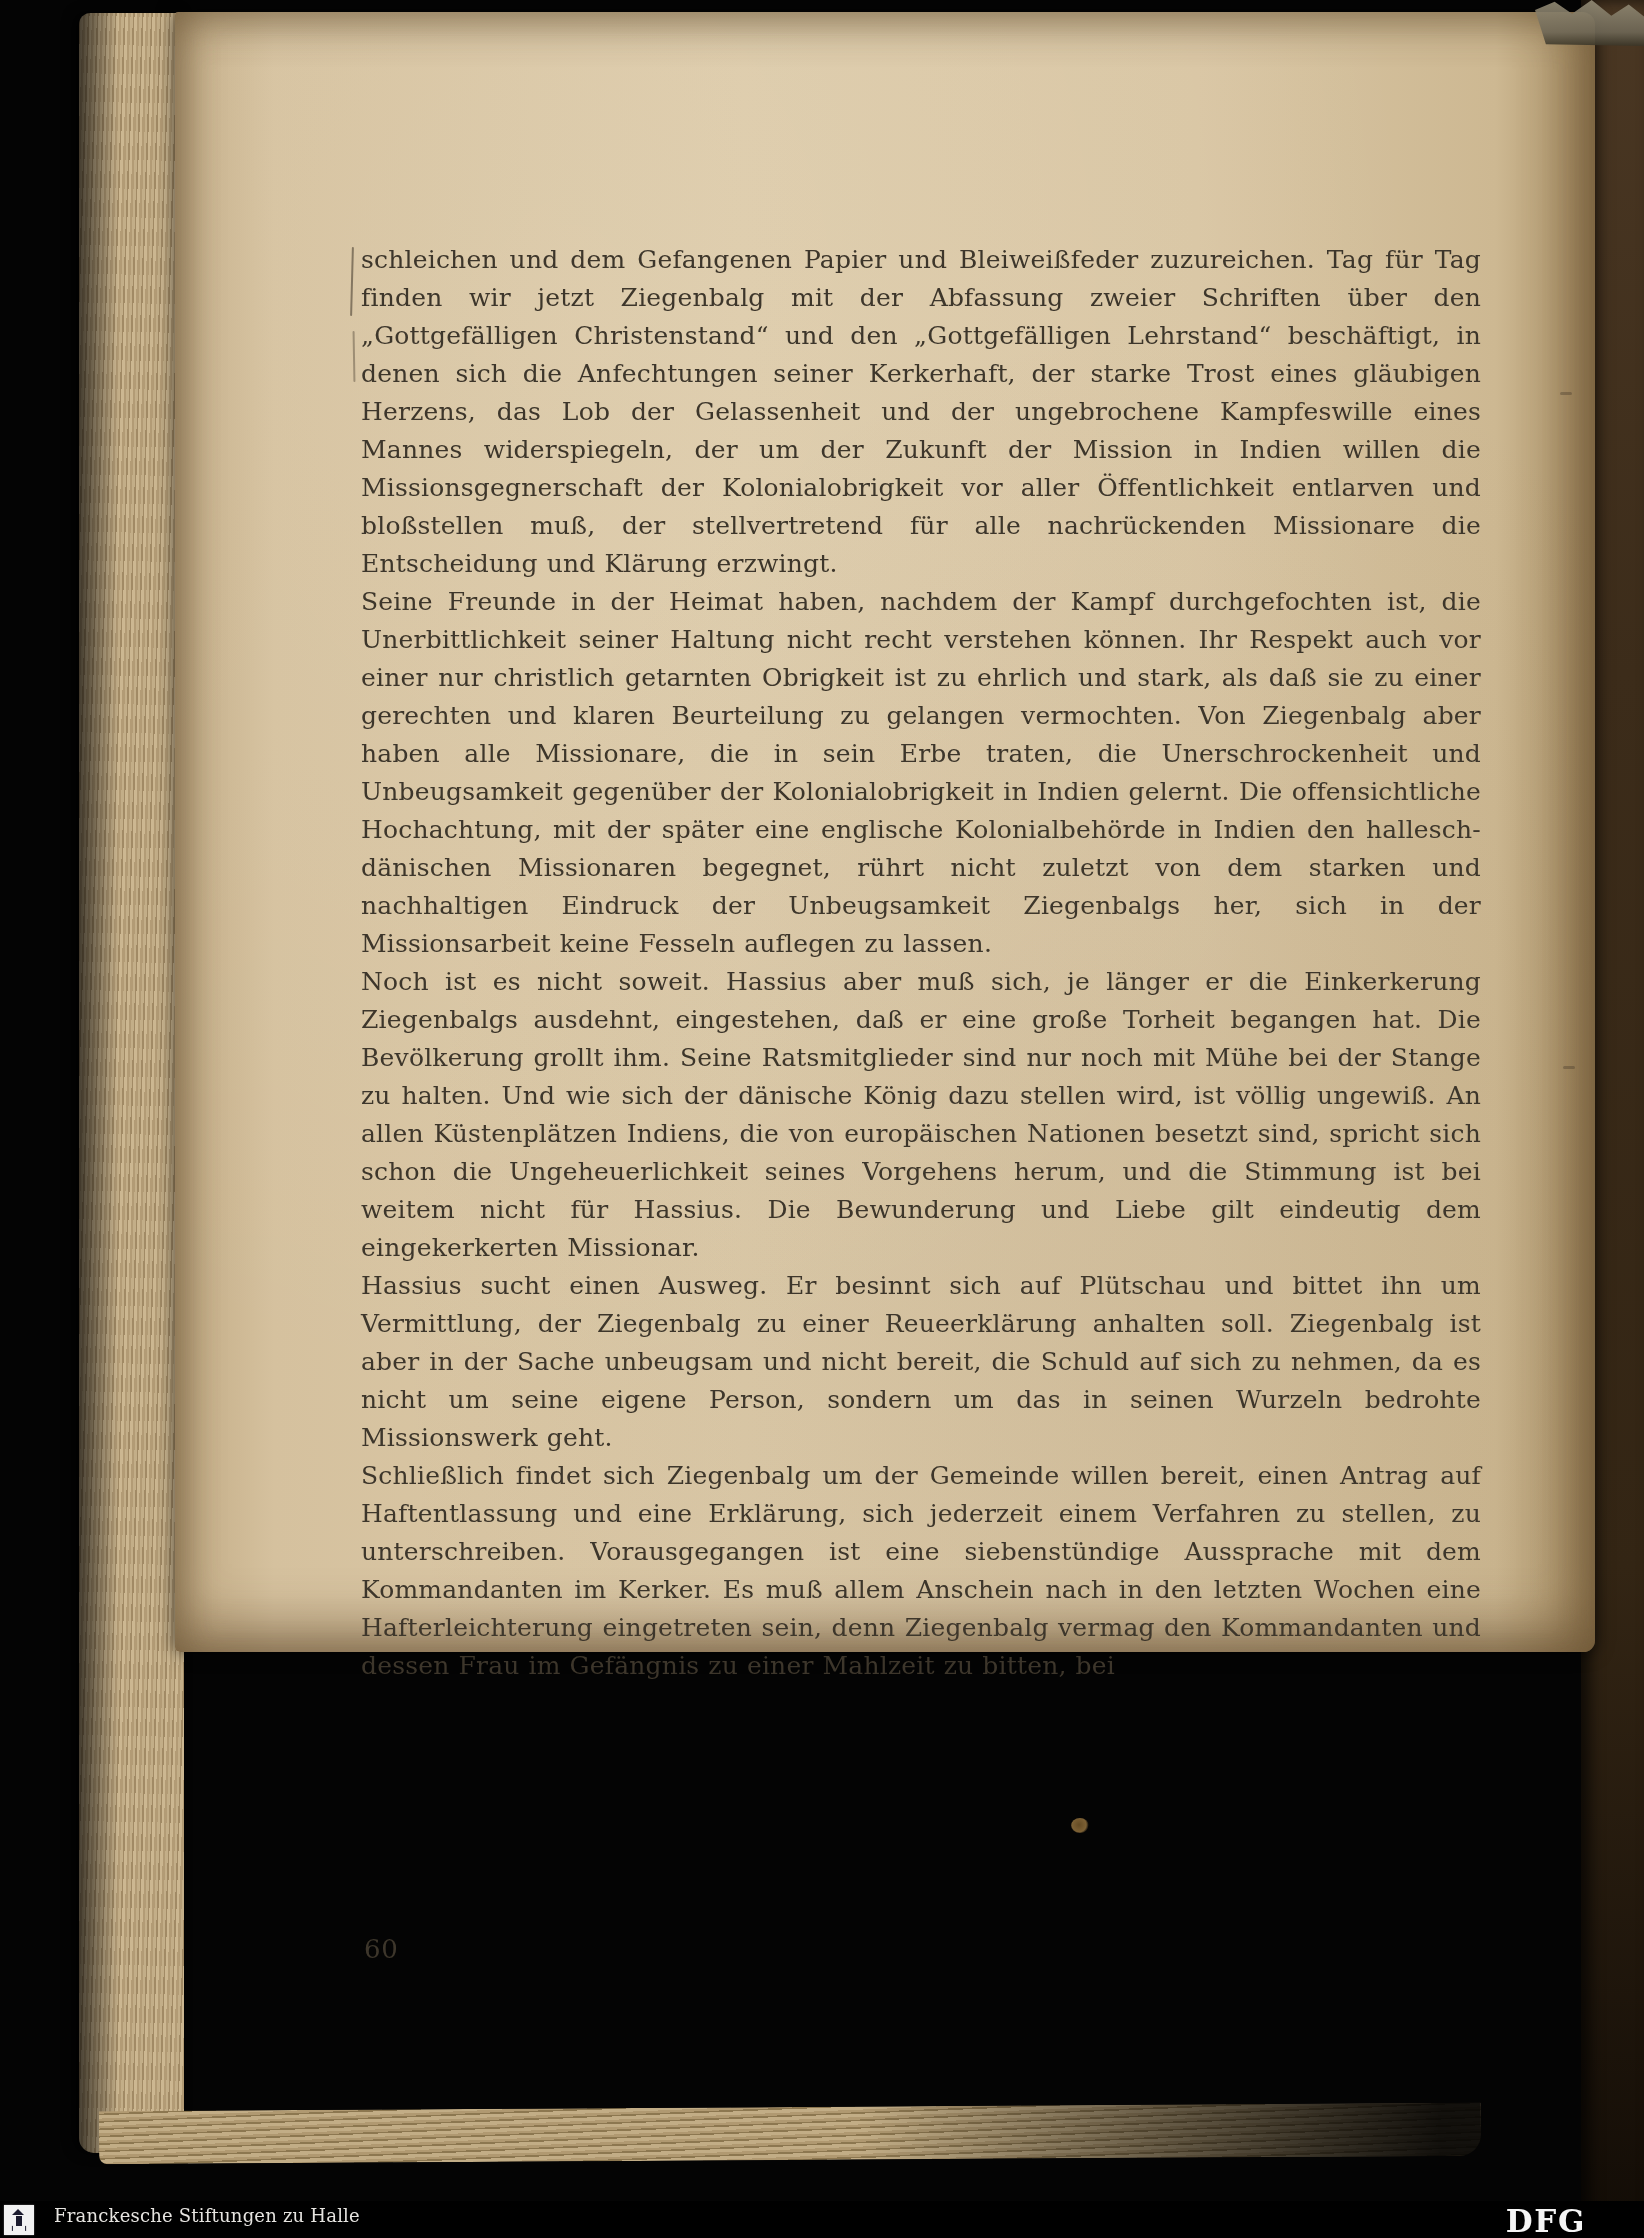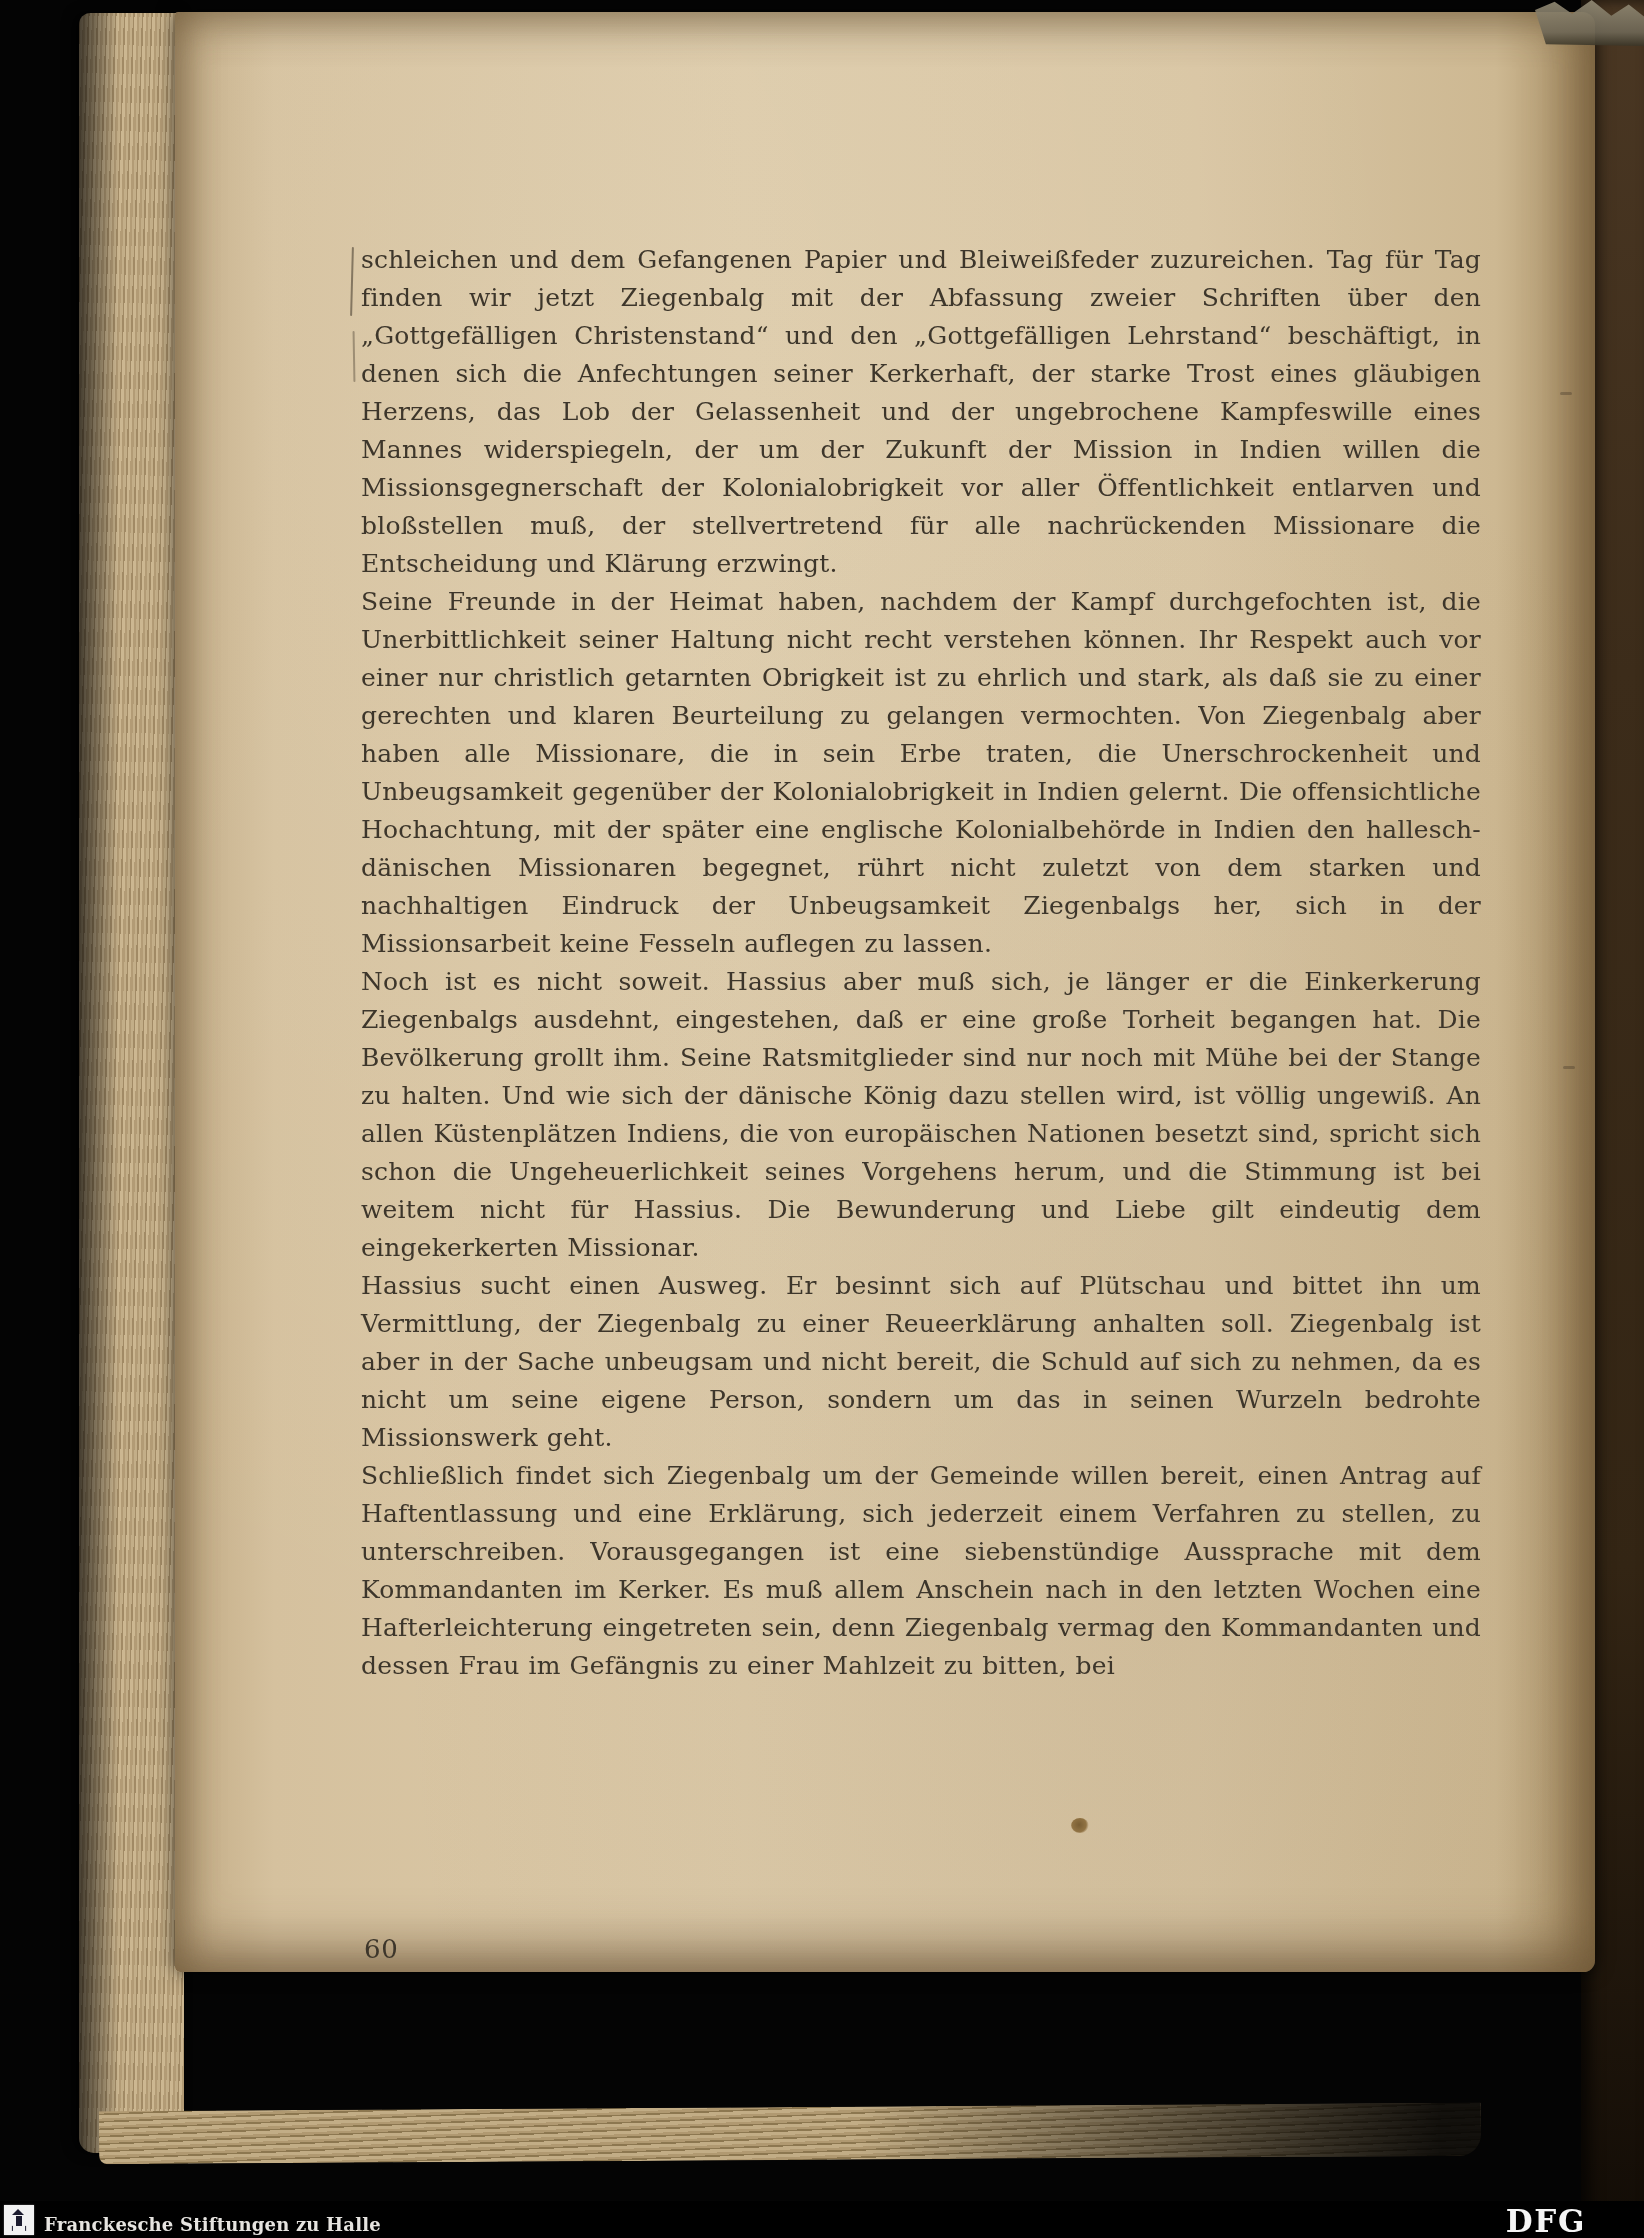--- a/index.html
+++ b/index.html
@@ -30,21 +30,21 @@
   .page-stack-bottom {
     position:absolute; left:99px; top:2107px; width:1382px; height:53px; z-index:2;
     transform:rotate(-0.35deg); border-radius:0 0 21.4px 8.2px;
     background:
       linear-gradient(90deg, rgba(0,0,0,0) 0%, rgba(0,0,0,0) 55%, rgba(0,0,0,.9) 97%),
       repeating-linear-gradient(178deg, #b09971 0 2.5px, #8c7750 2.5px 4.1px, #c2ad86 4.1px 7.4px);
   }
 
   
   .book-page {
-    position:absolute; left:175px; top:11.5px; width:1420px; height:1960px; z-index:3;
+    position:absolute; left:175px; top:11.5px; width:1420px; height:1640px; z-index:3;
     border-radius:3.3px 13px 11.5px 5px;
     background:
       radial-gradient(ellipse at 28% 18%, rgba(255,250,236,.10), transparent 60%),
       radial-gradient(ellipse at 70% 82%, rgba(118,94,58,.10), transparent 55%),
       linear-gradient(90deg, #c2ab85 0%, #d5c19e 7%, #dccaa9 40%, #d9c6a4 72%, #cdb892 93%, #a78e63 100%);
     box-shadow:
       inset 0 18px 35px rgba(104,82,50,.25),
       inset 0 -31px 48px rgba(95,72,42,.38),
       inset -26px 0 48px rgba(95,72,42,.42),
       inset 15px 0 30px rgba(110,88,55,.30),
@@ -85,21 +85,21 @@
     background:linear-gradient(180deg, #948c76 0%, #6e6756 70%, #3a3527 100%);
     clip-path:polygon(0 22%, 18% 4%, 34% 30%, 52% 0, 70% 34%, 86% 10%, 100% 36%, 100% 100%, 10% 96%);
     opacity:.9;
   }
 
   
   .footer-bar {
     position:absolute; left:0; bottom:0; width:1645px; height:38px; z-index:5;
     background:#000; display:flex; align-items:center; justify-content:space-between;
   }
-  .institution-link { display:flex; align-items:flex-end; gap:10px; margin-left:4.1px; cursor:pointer;font-weight:bold; }
+  .institution-link { display:flex; align-items:flex-start; gap:20px; margin-left:4.1px; cursor:pointer; }
   .institution-emblem {
     width:30px; height:30px; background:#f2f2f2; position:relative; flex:0 0 auto;
     box-shadow:0 0 1.6px rgba(255,255,255,.4);
   }
   .institution-emblem::before {  
     content:""; position:absolute; left:8.2px; top:4.1px;
     border-left:6.6px solid transparent; border-right:6.6px solid transparent;
     border-bottom:6.6px solid #1b1b2e;
   }
   .institution-emblem::after {   

